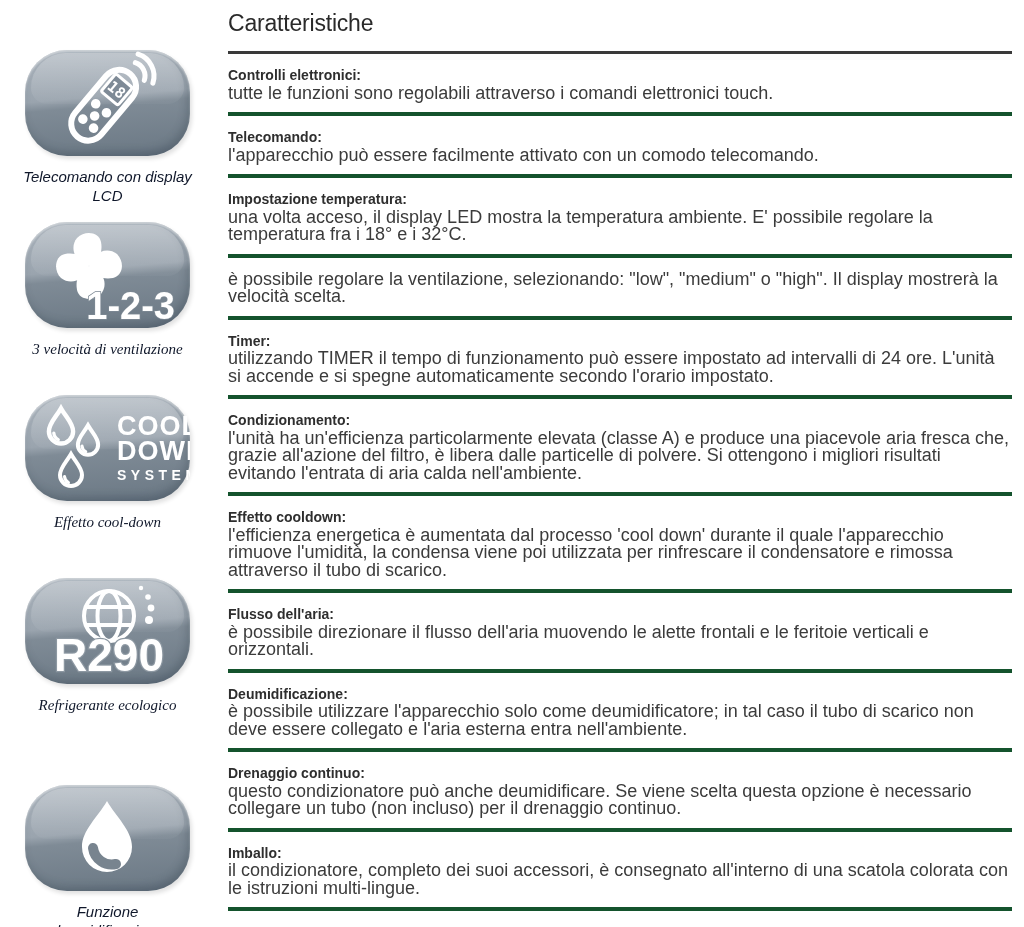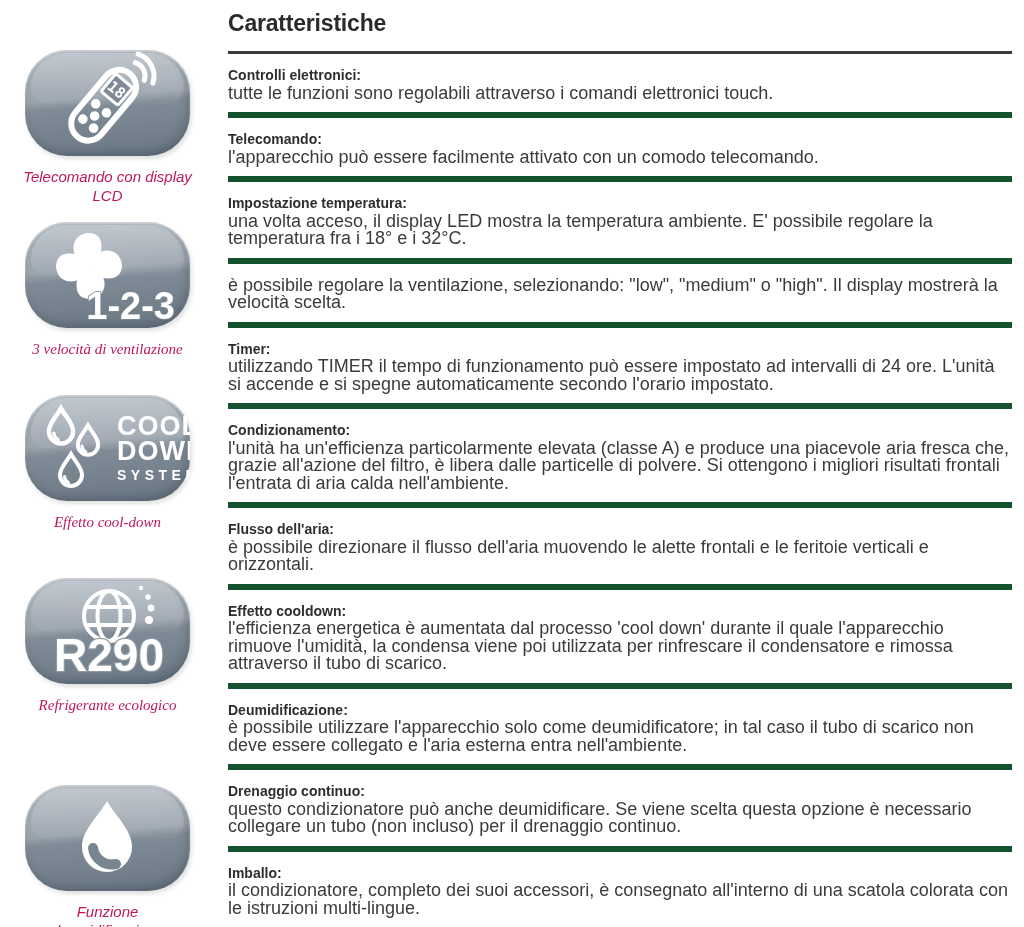--- a/index.html
+++ b/index.html
@@ -12,28 +12,28 @@
   .badge{position:relative;width:165px;height:106px;border-radius:42px;
          background:linear-gradient(175deg,#abb4bd 0%,#9aa4ae 44%,#7f8b96 52%,#6f7c88 88%,#647180 100%);
          box-shadow:inset 0 2px 2px rgba(255,255,255,.45),
                     inset -3px -4px 8px rgba(44,56,68,.28),
                     2px 3px 4px rgba(0,0,0,.12);}
   .badge::before{content:"";position:absolute;left:6px;right:6px;top:3px;height:48%;
          border-radius:38px 38px 18px 18px;
          background:linear-gradient(180deg,rgba(255,255,255,.28),rgba(255,255,255,.03));}
   .badge svg{position:relative;z-index:1;display:block;}
   .caption{position:absolute;top:118px;left:50%;transform:translateX(-50%);
-           font-style:italic;font-size:15px;line-height:18.5px;color:#be185d;text-align:center;}
+           font-style:italic;font-size:15px;line-height:18.5px;color:#0f172a;text-align:center;}
   .w180{width:180px;} .w200{width:200px;font-family:Liberation Serif, serif;} .w150{width:150px;}
 
   
   .content{position:absolute;left:228px;top:8px;width:784px;}
-  h1.title{margin:0 0 13px 0;font-size:23px;line-height:30px;font-weight:bold;color:#2a2a2a;letter-spacing:-.2px;}
+  h1.title{margin:0 0 13px 0;font-size:23px;line-height:30px;font-weight:normal;color:#2a2a2a;letter-spacing:-.2px;}
   .blocks{border-top:3px solid #3a3a3a;}
-  .feature{padding:13px 0 10px 0;border-bottom:6px solid #14532d;}
+  .feature{padding:13px 0 10px 0;border-bottom:4px solid #14532d;}
   .feature h2{margin:0;font-size:14px;line-height:17.5px;font-weight:bold;color:#2e2e2e;}
   .feature p{margin:0;font-size:18px;line-height:17.5px;color:#3b3b3b;}
 
   .svgtext{font-family:"Liberation Sans",sans-serif;font-weight:bold;}
   .segtext{font-family:"DejaVu Sans Mono",monospace;font-weight:bold;}
 </style>
 </head>
 <body>
 
 <div class="page">
@@ -155,29 +155,29 @@
       </section>
       <section class="feature">
         <p>è possibile regolare la ventilazione, selezionando: "low", "medium" o "high". Il display mostrerà la velocità scelta.</p>
       </section>
       <section class="feature">
         <h2>Timer:</h2>
         <p>utilizzando TIMER il tempo di funzionamento può essere impostato ad intervalli di 24 ore. L'unità si accende e si spegne automaticamente secondo  l'orario impostato.</p>
       </section>
       <section class="feature">
         <h2>Condizionamento:</h2>
-        <p>l'unità ha un'efficienza particolarmente elevata (classe A) e produce una piacevole aria fresca che, grazie all'azione del filtro, è libera dalle particelle di polvere. Si ottengono i migliori risultati frontali l'entrata di aria calda nell'ambiente.</p>
+        <p>l'unità ha un'efficienza particolarmente elevata (classe A) e produce una piacevole aria fresca che, grazie all'azione del filtro, è libera dalle particelle di polvere. Si ottengono i migliori risultati evitando l'entrata di aria calda nell'ambiente.</p>
+      </section>
+      <section class="feature">
+        <h2>Effetto cooldown:</h2>
+        <p>l'efficienza energetica è aumentata dal processo 'cool down' durante il quale l'apparecchio rimuove l'umidità, la condensa viene poi utilizzata per rinfrescare il condensatore e rimossa attraverso il tubo di scarico.</p>
       </section>
       <section class="feature">
         <h2>Flusso dell'aria:</h2>
         <p>è possibile direzionare il flusso dell'aria muovendo le alette frontali e le feritoie verticali e orizzontali.</p>
-      </section>
-      <section class="feature">
-        <h2>Effetto cooldown:</h2>
-        <p>l'efficienza energetica è aumentata dal processo 'cool down' durante il quale l'apparecchio rimuove l'umidità, la condensa viene poi utilizzata per rinfrescare il condensatore e rimossa attraverso il tubo di scarico.</p>
       </section>
       <section class="feature">
         <h2>Deumidificazione:</h2>
         <p>è possibile utilizzare l'apparecchio solo come deumidificatore; in tal caso il tubo di scarico non deve essere collegato e l'aria esterna entra nell'ambiente.</p>
       </section>
       <section class="feature">
         <h2>Drenaggio continuo:</h2>
         <p>questo condizionatore può anche deumidificare. Se viene scelta questa opzione è necessario collegare un tubo (non incluso) per il drenaggio continuo.</p>
       </section>
       <section class="feature">

